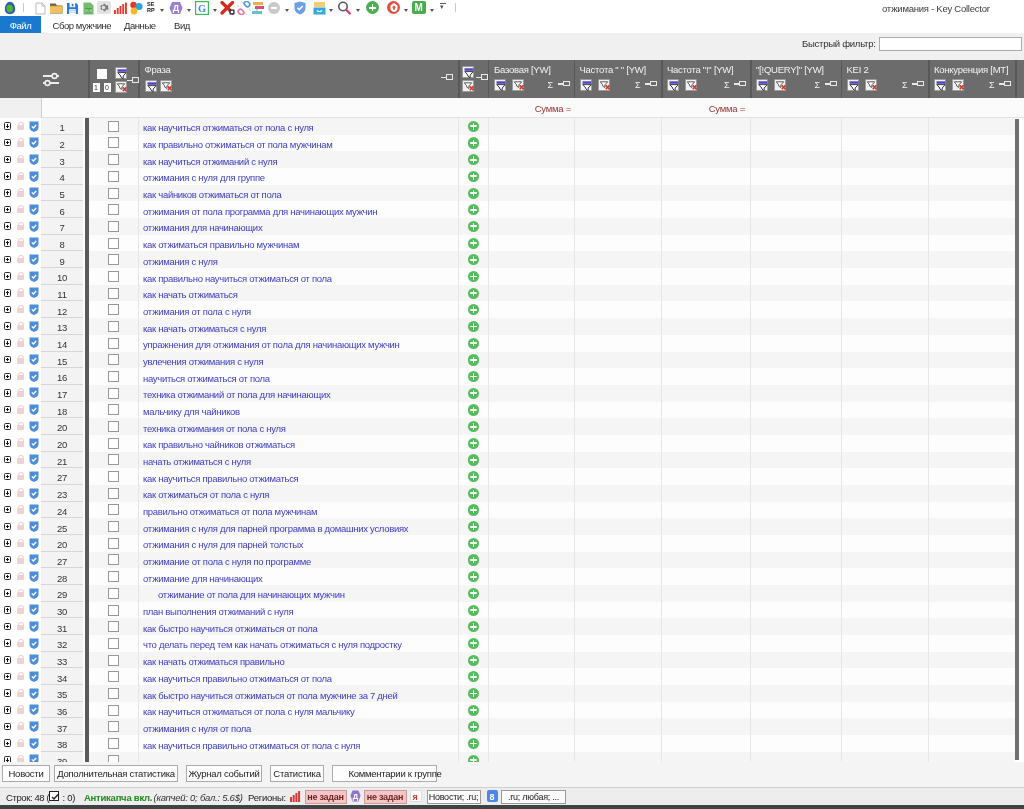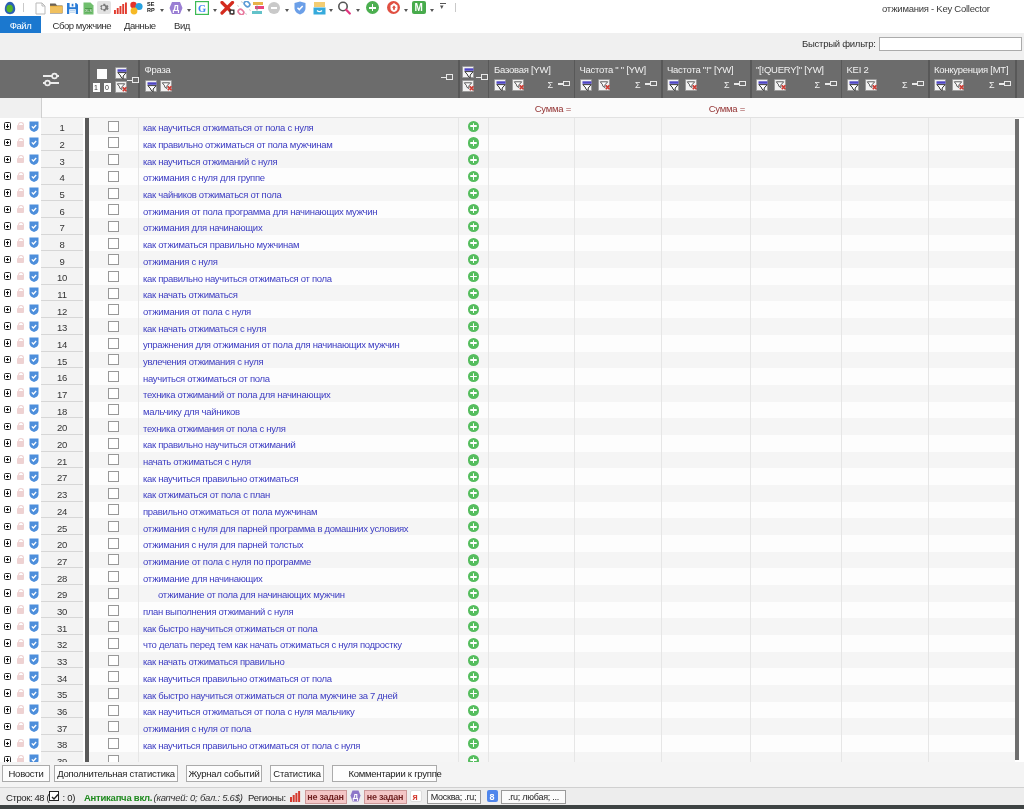--- a/index.html
+++ b/index.html
@@ -553,21 +553,21 @@
 <div class="abs" style="left:89px;top:316.92px;width:926px;height:16.68px;background:#fdfdfd"></div>
 <div class="abs" style="left:41px;top:316.92px;width:42px;height:16.68px;background:#f3f3f3;border-bottom:1px solid #d6d6d6"></div>
 <div class="num" style="left:41px;top:321.12px;width:42px">20</div>
 <div class="exp" style="left:3.5px;top:321.22px"></div>
 <div class="lock" style="left:16.5px;top:323.42px"></div>
 <svg class="shield" style="left:29px;top:319.52px" width="10" height="11" viewBox="0 0 10 11">
       <path d="M0.5 0.5h9v6c0 2.4-2.3 3.8-4.5 4.5C2.8 10.3 0.5 8.9 0.5 6.5z" fill="#4d8edb"></path>
       <path d="M2.8 5.4l1.6 1.6 2.8-3" stroke="#fff" stroke-width="1.3" fill="none"></path>
     </svg>
 <div class="chk" style="left:108px;top:319.72px"></div>
-<div class="phr" style="left:143px;top:321.32px">как правильно научиться отжиманий</div>
+<div class="phr" style="left:143px;top:321.32px">как правильно чайников отжиматься</div>
 <div class="green" style="left:468px;top:319.72px"></div>
 <div class="abs" style="left:89px;top:333.60px;width:926px;height:16.68px;background:#f5f5f5"></div>
 <div class="abs" style="left:41px;top:333.60px;width:42px;height:16.68px;background:#f3f3f3;border-bottom:1px solid #d6d6d6"></div>
 <div class="num" style="left:41px;top:337.80px;width:42px">21</div>
 <div class="exp" style="left:3.5px;top:337.90px"></div>
 <div class="lock" style="left:16.5px;top:340.10px"></div>
 <svg class="shield" style="left:29px;top:336.20px" width="10" height="11" viewBox="0 0 10 11">
       <path d="M0.5 0.5h9v6c0 2.4-2.3 3.8-4.5 4.5C2.8 10.3 0.5 8.9 0.5 6.5z" fill="#4d8edb"></path>
       <path d="M2.8 5.4l1.6 1.6 2.8-3" stroke="#fff" stroke-width="1.3" fill="none"></path>
     </svg>
@@ -589,21 +589,21 @@
 <div class="abs" style="left:89px;top:366.96px;width:926px;height:16.68px;background:#f5f5f5"></div>
 <div class="abs" style="left:41px;top:366.96px;width:42px;height:16.68px;background:#f3f3f3;border-bottom:1px solid #d6d6d6"></div>
 <div class="num" style="left:41px;top:371.16px;width:42px">23</div>
 <div class="exp" style="left:3.5px;top:371.26px"></div>
 <div class="lock" style="left:16.5px;top:373.46px"></div>
 <svg class="shield" style="left:29px;top:369.56px" width="10" height="11" viewBox="0 0 10 11">
       <path d="M0.5 0.5h9v6c0 2.4-2.3 3.8-4.5 4.5C2.8 10.3 0.5 8.9 0.5 6.5z" fill="#4d8edb"></path>
       <path d="M2.8 5.4l1.6 1.6 2.8-3" stroke="#fff" stroke-width="1.3" fill="none"></path>
     </svg>
 <div class="chk" style="left:108px;top:369.76px"></div>
-<div class="phr" style="left:143px;top:371.36px">как отжиматься от пола с план</div>
+<div class="phr" style="left:143px;top:371.36px">как отжиматься от пола с нуля</div>
 <div class="green" style="left:468px;top:369.76px"></div>
 <div class="abs" style="left:89px;top:383.64px;width:926px;height:16.68px;background:#fdfdfd"></div>
 <div class="abs" style="left:41px;top:383.64px;width:42px;height:16.68px;background:#f3f3f3;border-bottom:1px solid #d6d6d6"></div>
 <div class="num" style="left:41px;top:387.84px;width:42px">24</div>
 <div class="exp" style="left:3.5px;top:387.94px"></div>
 <div class="lock" style="left:16.5px;top:390.14px"></div>
 <svg class="shield" style="left:29px;top:386.24px" width="10" height="11" viewBox="0 0 10 11">
       <path d="M0.5 0.5h9v6c0 2.4-2.3 3.8-4.5 4.5C2.8 10.3 0.5 8.9 0.5 6.5z" fill="#4d8edb"></path>
       <path d="M2.8 5.4l1.6 1.6 2.8-3" stroke="#fff" stroke-width="1.3" fill="none"></path>
     </svg>
@@ -831,18 +831,18 @@
 <div class="t" style="left:304.5px;top:793px;width:42px;text-align:center;color:#6d1f1f;font-weight:bold;font-size:9px">не задан</div>
 <svg class="abs" style="left:350px;top:790px" width="11" height="12" viewBox="0 0 11 12">
     <path d="M2.5 0.5h6l2 5-2 6h-6l-2-6z" fill="#8d76c9"></path>
     <text x="5.5" y="9" font-size="7.5" fill="#fff" text-anchor="middle" font-family="Liberation Sans" font-weight="bold">Д</text>
   </svg>
 <div class="abs" style="left:363.5px;top:789.5px;width:43px;height:14px;background:#f3c6c6;border:1px solid #c99;"></div>
 <div class="t" style="left:363.5px;top:793px;width:43px;text-align:center;color:#6d1f1f;font-weight:bold;font-size:9px">не задан</div>
 <div class="abs" style="left:410px;top:790px;width:12px;height:12px;background:#fff;border-radius:2px;border:1px solid #ddd"></div>
 <div class="t" style="left:412.5px;top:792.5px;color:#d43b30;font-weight:bold;font-size:9px">я</div>
 <div class="abs" style="left:426.5px;top:789.5px;width:54px;height:14px;background:#fbfbfb;border:1px solid #9a9a9a;"></div>
-<div class="t" style="left:426.5px;top:793px;width:54px;text-align:center;color:#222;font-size:9px">Москва; .ru;</div>
+<div class="t" style="left:426.5px;top:793px;width:54px;text-align:center;color:#222;font-size:9px">Новости; .ru;</div>
 <div class="abs" style="left:487px;top:790px;width:11px;height:12px;background:#4f86ec;border-radius:2px"></div>
 <div class="t" style="left:489.5px;top:792.5px;color:#fff;font-size:9px;font-weight:bold">8</div>
 <div class="abs" style="left:501px;top:789.5px;width:65px;height:14px;background:#fbfbfb;border:1px solid #9a9a9a;"></div>
 <div class="t" style="left:501px;top:793px;width:65px;text-align:center;color:#222;font-size:9px">.ru; любая; ...</div>
 <div class="abs" style="left:0;top:805px;width:1024px;height:4px;background:#3e4343"></div>
 
 </body></html>

